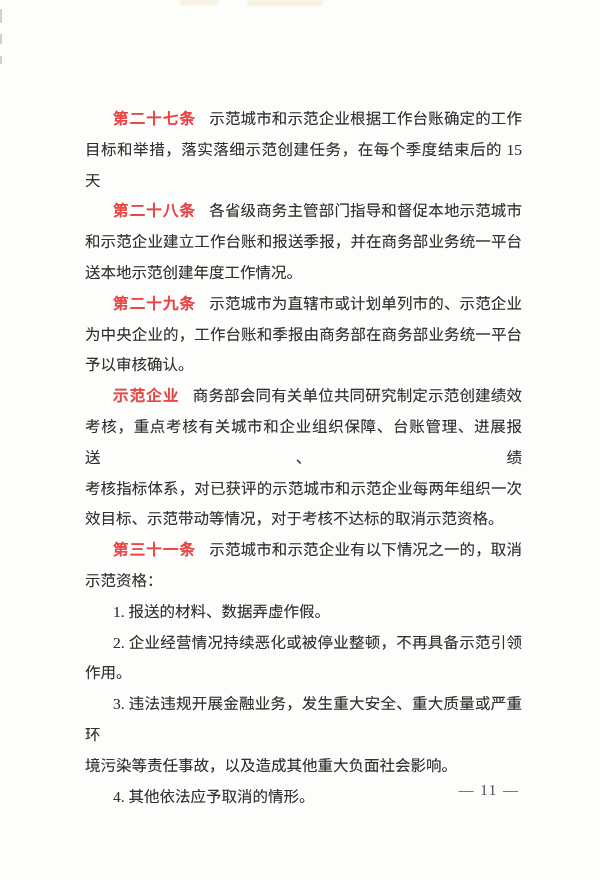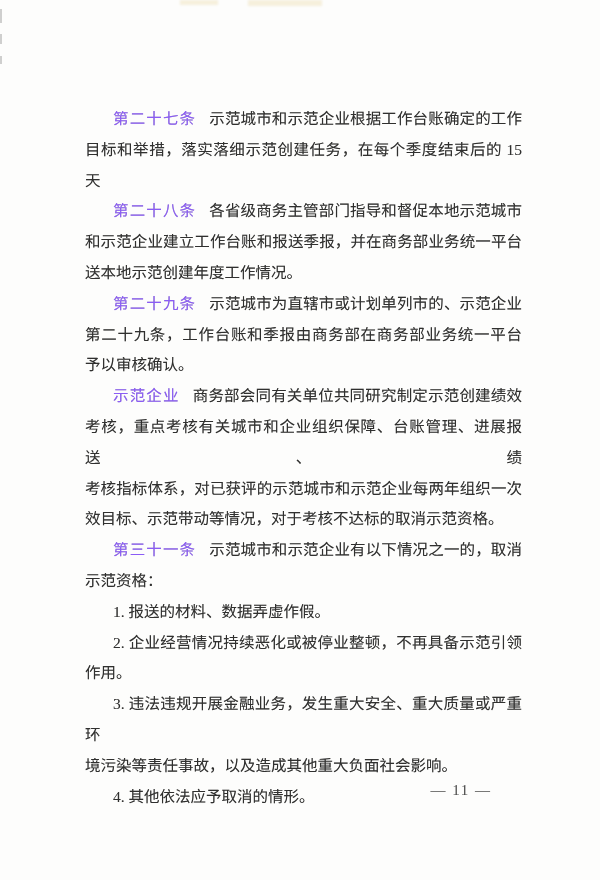--- a/index.html
+++ b/index.html
@@ -52,29 +52,29 @@
     text-align: justify;
     text-align-last: justify;
   }
   .line.para-end {
     text-align-last: left;
   }
   .line.indent {
     text-indent: 28px;
   }
   .article-heading {
-    font-weight: 400;
-    color: #8b5cf6;
+    font-weight: 700;
+    color: #ef4444;
     margin-right: 13px;
     letter-spacing: 1px;
   }
   .page-number {
     position: absolute;
     top: 782px;
-    left: 416px;
+    left: 444px;
     width: 90px;
     text-align: center;
     font-size: 15px;
     letter-spacing: 1.5px;
     color: #4a4a4a;
   }
 </style>
 </head>
 <body>
 
@@ -90,21 +90,21 @@
         <div class="line indent"><span class="article-heading">第二十七条</span><span>示范城市和示范企业根据工作台账确定的工作</span></div>
         <div class="line">目标和举措，落实落细示范创建任务，在每个季度结束后的 15 天</div>
       </div>
       <div class="para">
         <div class="line indent"><span class="article-heading">第二十八条</span><span>各省级商务主管部门指导和督促本地示范城市</span></div>
         <div class="line">和示范企业建立工作台账和报送季报，并在商务部业务统一平台</div>
         <div class="line para-end">送本地示范创建年度工作情况。</div>
       </div>
       <div class="para">
         <div class="line indent"><span class="article-heading">第二十九条</span><span>示范城市为直辖市或计划单列市的、示范企业</span></div>
-        <div class="line">第二十九条，工作台账和季报由商务部在商务部业务统一平台</div>
+        <div class="line">为中央企业的，工作台账和季报由商务部在商务部业务统一平台</div>
         <div class="line para-end">予以审核确认。</div>
       </div>
       <div class="para">
         <div class="line indent"><span class="article-heading">示范企业</span><span>商务部会同有关单位共同研究制定示范创建绩效</span></div>
         <div class="line">考核，重点考核有关城市和企业组织保障、台账管理、进展报送、绩</div>
         <div class="line">考核指标体系，对已获评的示范城市和示范企业每两年组织一次</div>
         <div class="line para-end">效目标、示范带动等情况，对于考核不达标的取消示范资格。</div>
       </div>
       <div class="para">
         <div class="line indent"><span class="article-heading">第三十一条</span><span>示范城市和示范企业有以下情况之一的，取消</span></div>

